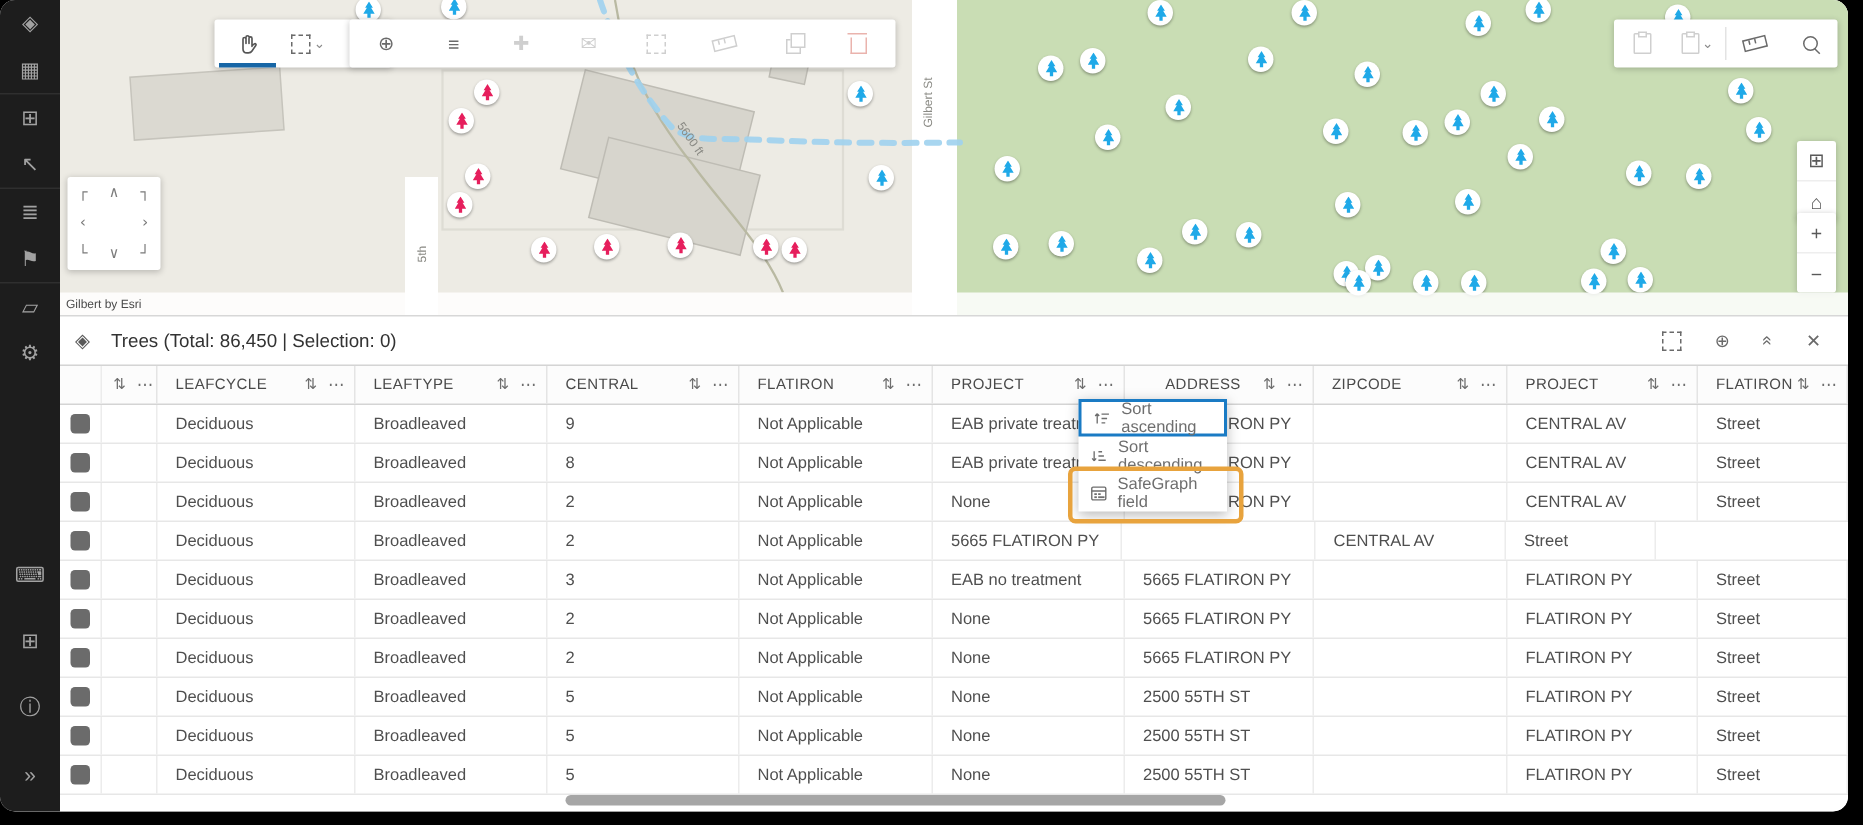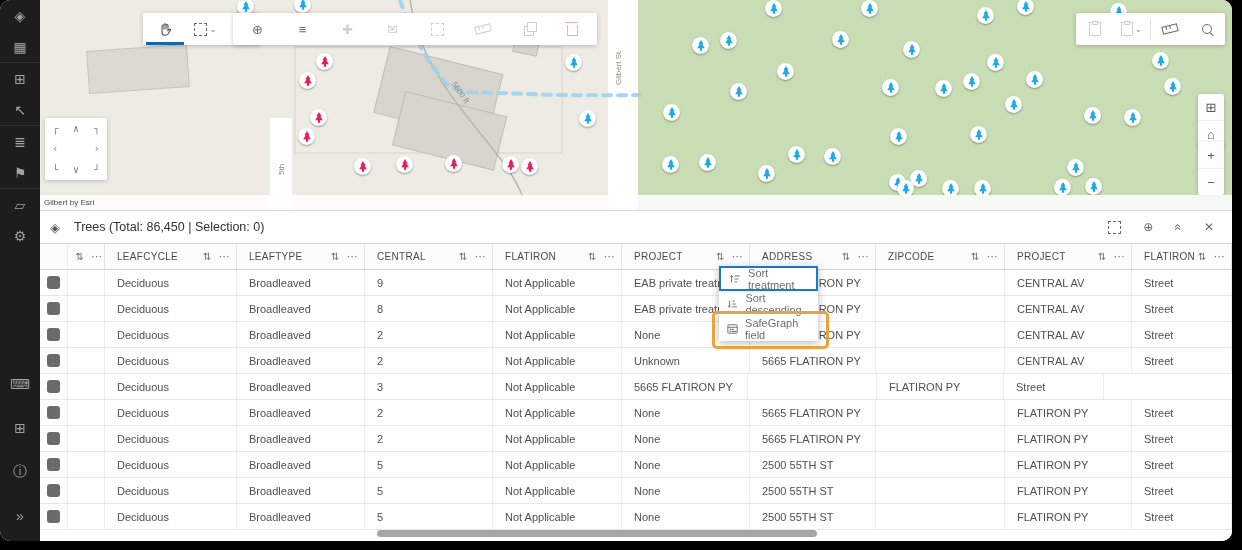--- a/index.html
+++ b/index.html
@@ -495,21 +495,21 @@
         <div class="th" style="width: 129px;">
           <span class="hlabel">FLATIRON</span>
           <span class="hsort">⇅</span>
           <span class="hdots">⋯</span>
         </div>
         <div class="th" style="width: 128px;">
           <span class="hlabel">PROJECT</span>
           <span class="hsort">⇅</span>
           <span class="hdots">⋯</span>
         </div>
-        <div class="th" style="width: 126px;">
+        <div class="th" style="width: 126px; text-align: center;">
           <span class="hlabel">ADDRESS</span>
           <span class="hsort">⇅</span>
           <span class="hdots">⋯</span>
         </div>
         <div class="th" style="width: 129px;">
           <span class="hlabel">ZIPCODE</span>
           <span class="hsort">⇅</span>
           <span class="hdots">⋯</span>
         </div>
         <div class="th" style="width: 127px;">
@@ -571,35 +571,35 @@
         </div>
         <div class="trow">
           <div class="cbcell" style="width: 28px;">
             <span class="cb"></span>
           </div>
           <div class="td" style="width: 37px;"></div>
           <div class="td" style="width: 132px;">Deciduous</div>
           <div class="td" style="width: 128px;">Broadleaved</div>
           <div class="td" style="width: 128px;">2</div>
           <div class="td" style="width: 129px;">Not Applicable</div>
-          <div class="td" style="width: 128px;">Unknown</div>
           <div class="td" style="width: 126px;">5665 FLATIRON PY</div>
           <div class="td" style="width: 129px;"></div>
           <div class="td" style="width: 127px;">CENTRAL AV</div>
           <div class="td" style="width: 100px;">Street</div>
         </div>
         <div class="trow">
           <div class="cbcell" style="width: 28px;">
             <span class="cb"></span>
           </div>
           <div class="td" style="width: 37px;"></div>
           <div class="td" style="width: 132px;">Deciduous</div>
           <div class="td" style="width: 128px;">Broadleaved</div>
           <div class="td" style="width: 128px;">3</div>
           <div class="td" style="width: 129px;">Not Applicable</div>
+          <div class="td" style="width: 128px;">EAB no treatment</div>
           <div class="td" style="width: 126px;">5665 FLATIRON PY</div>
           <div class="td" style="width: 129px;"></div>
           <div class="td" style="width: 127px;">FLATIRON PY</div>
           <div class="td" style="width: 100px;">Street</div>
         </div>
         <div class="trow">
           <div class="cbcell" style="width: 28px;">
             <span class="cb"></span>
           </div>
           <div class="td" style="width: 37px;"></div>
@@ -677,21 +677,21 @@
     <div class="hscroll">
       <div class="hthumb"></div>
     </div>
   </div>
 
   <div class="cmenu">
     <div class="citem focus">
       <svg width="14" height="12" viewBox="0 0 14 12">
         <path d="M3 10 V2 M3 2 L1.4 4 M3 2 L4.6 4 M6.5 2.5 h6 M6.5 6 h4.5 M6.5 9.5 h3" fill="none" stroke="#6e6e6e" stroke-width="1.1"></path>
       </svg>
-      <span>Sort treatment</span>
+      <span>Sort ascending</span>
     </div>
     <div class="citem">
       <svg width="14" height="12" viewBox="0 0 14 12">
         <path d="M3 2 V10 M3 10 L1.4 8 M3 10 L4.6 8 M6.5 2.5 h3 M6.5 6 h4.5 M6.5 9.5 h6" fill="none" stroke="#6e6e6e" stroke-width="1.1"></path>
       </svg>
       <span>Sort descending</span>
     </div>
     <div class="citem">
       <svg width="13" height="12" viewBox="0 0 13 12">
         <rect x="1" y="1" width="11" height="10" rx="1" fill="none" stroke="#6e6e6e" stroke-width="1.1"></rect>

